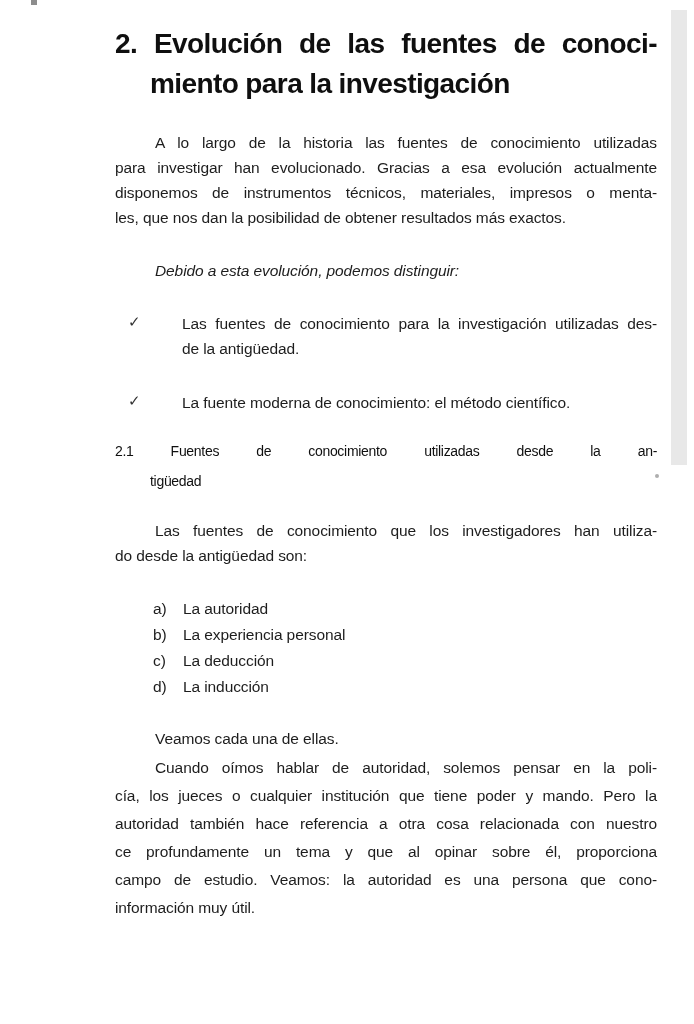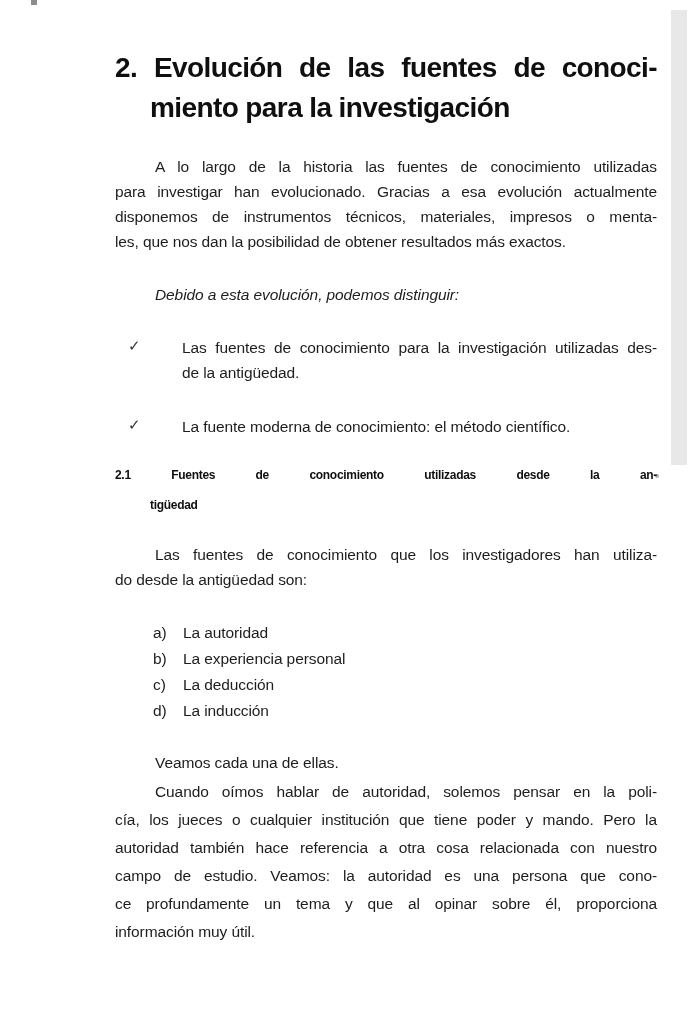--- a/index.html
+++ b/index.html
@@ -9,27 +9,27 @@
     width:694px; height:1024px;
     background:#ffffff;
     overflow:hidden;
     font-family:"Liberation Sans", sans-serif;
     color:#1d1d1d;
   }
   .scan-band { position:absolute; left:671px; top:10px; width:16px; height:455px; background:#e8e8e8; }
   .speck1 { position:absolute; left:31px; top:0; width:6px; height:5px; background:#8d8d8d; }
   .speck2 { position:absolute; left:655px; top:474px; width:4px; height:4px; background:#aeaeae; border-radius:50%; }
 
-  .content { position:absolute; left:115px; top:0; width:542px; padding-top:48px; }
+  .content { position:absolute; left:115px; top:0; width:542px; padding-top:24px; }
 
   .line { text-align:left; }
   .line.j { text-align:justify; text-align-last:justify; }
 
   .title { font-size:28px; line-height:40px; font-weight:bold; letter-spacing:-0.6px; color:#0f0f0f; }
-  .sec   { font-size:12px; line-height:30px; font-weight:bold; letter-spacing:-0.3px; color:#0f0f0f; margin-top:21px; }
+  .sec   { font-size:14px; line-height:30px; font-weight:normal; letter-spacing:-0.3px; color:#0f0f0f; margin-top:21px; }
   .sub   { font-size:17px; line-height:24px; font-weight:bold; color:#0f0f0f; margin-top:27px; }
 
   .hang .line + .line { padding-left:35px; }
   .indent .line:first-child { text-indent:40px; }
 
   .body-block { font-size:15.5px; line-height:25px; letter-spacing:-0.1px; }
   .p1 { margin-top:26px; }
   .p2 { margin-top:28px;font-style:italic; }
   .p3 { margin-top:22px; }
   .p4 { margin-top:26px; }
@@ -119,19 +119,19 @@
 
     <div class="body-block indent p4">
         <div class="line"><span>Veamos cada una de ellas.</span></div>
       </div>
 
 
     <div class="body-block indent p5">
         <div class="line j"><span>Cuando oímos hablar de autoridad, solemos pensar en la poli-</span></div>
         <div class="line j"><span>cía, los jueces o cualquier institución que tiene poder y mando. Pero la</span></div>
         <div class="line j"><span>autoridad también hace referencia a otra cosa relacionada con nuestro</span></div>
+        <div class="line j"><b>ce profundamente un tema y que al opinar sobre él, proporciona</b></div>
         <div class="line j"><span>campo de estudio. Veamos: </span><b>la autoridad es una persona que cono-</b></div>
-        <div class="line j"><b>ce profundamente un tema y que al opinar sobre él, proporciona</b></div>
         <div class="line"><b>información muy útil.</b></div>
       </div>
 
   </div>
 </div>
 
 </body></html>

